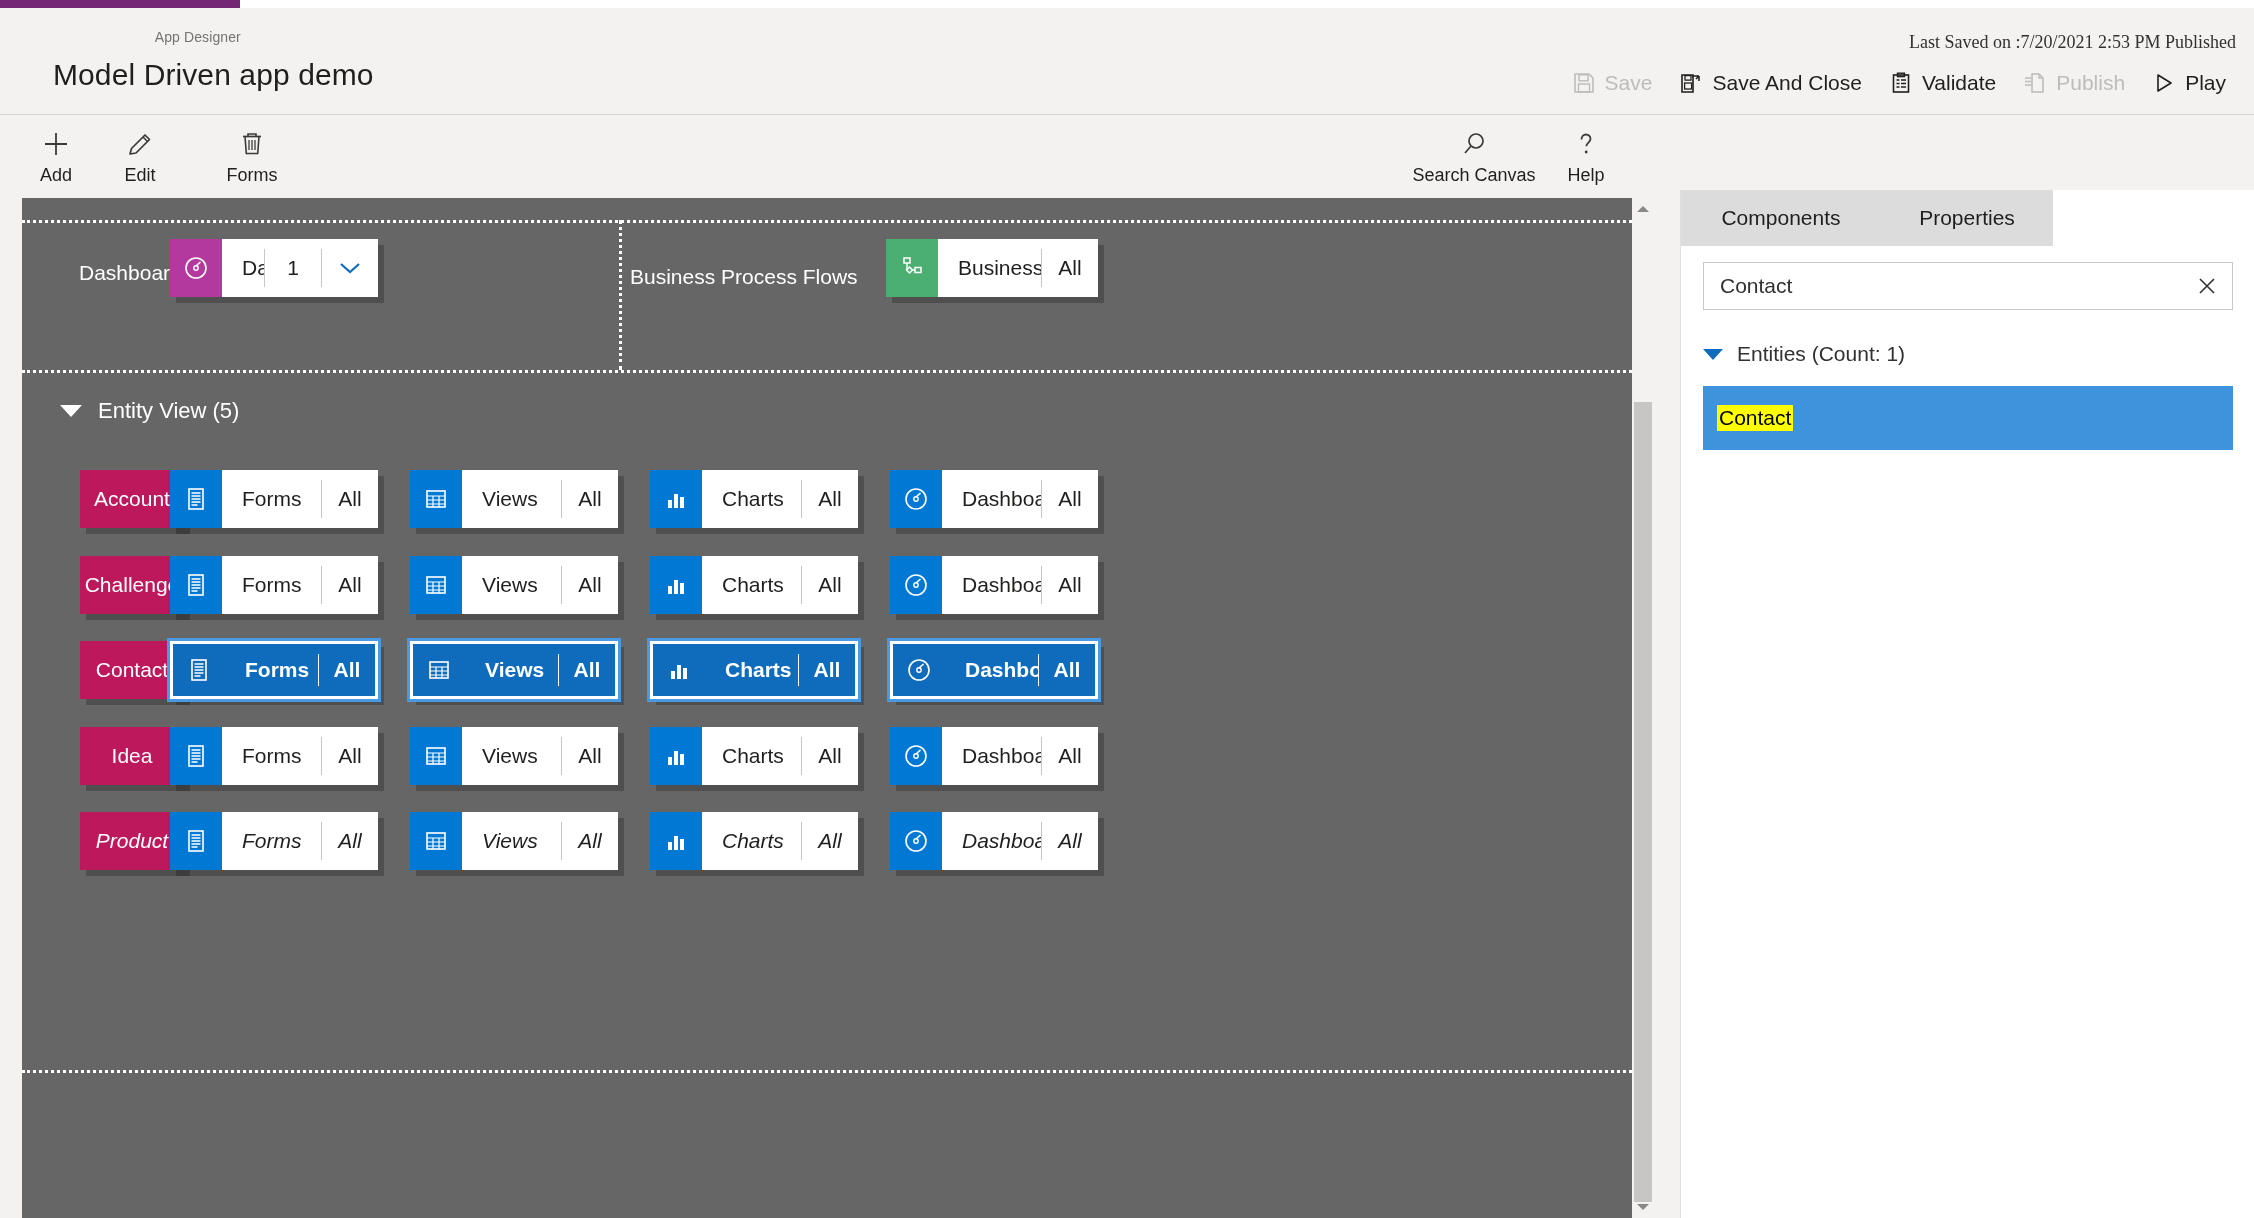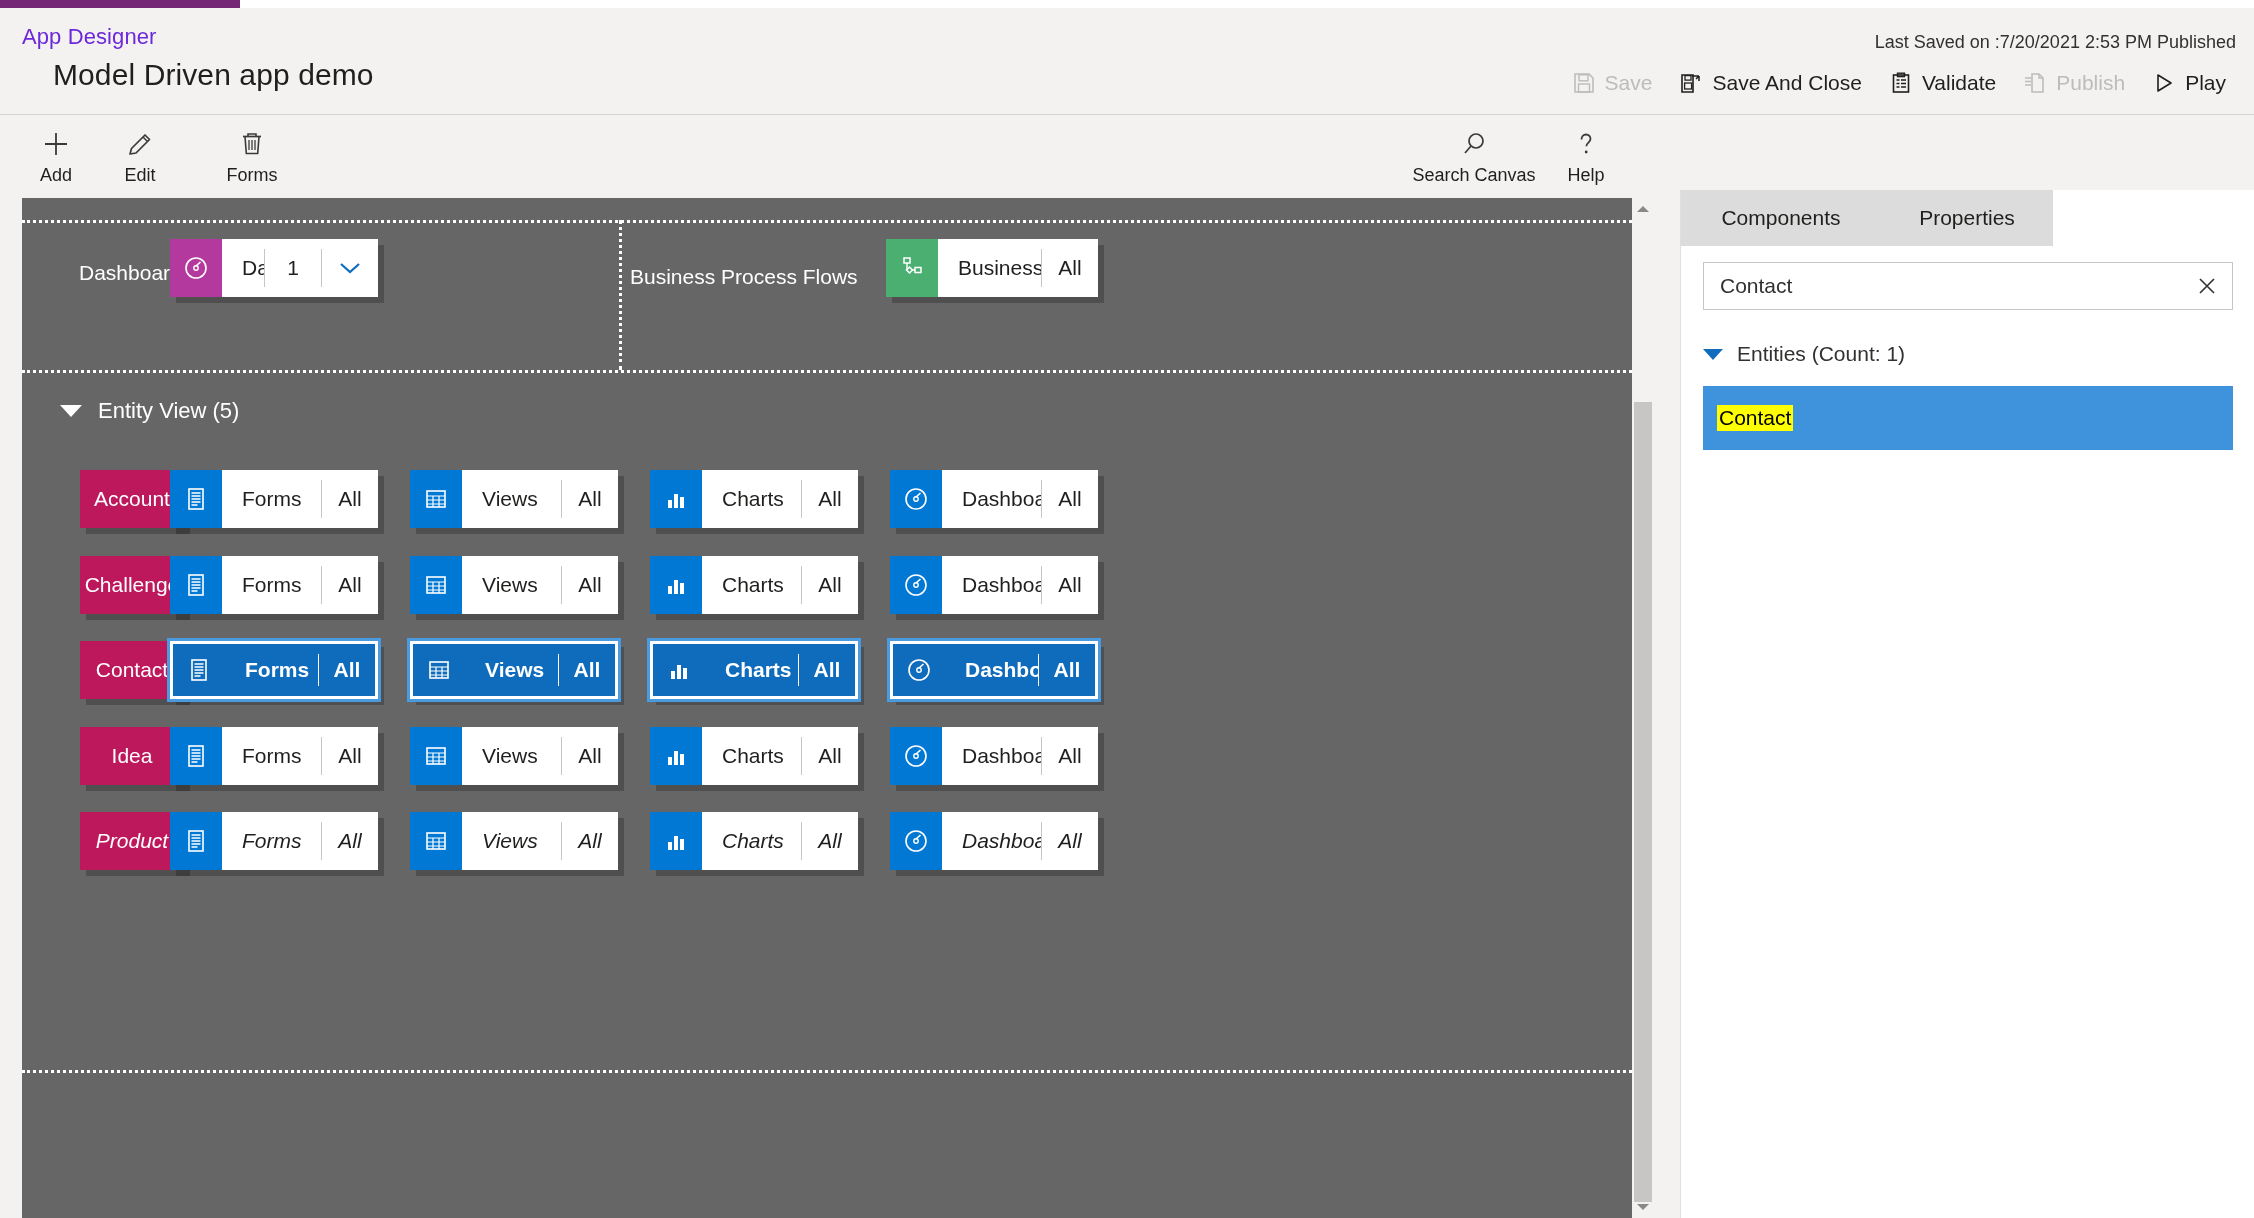--- a/index.html
+++ b/index.html
@@ -28,31 +28,32 @@
   }
 
   
   .header {
     position: absolute; left: 0; top: 8px;
     width: 2254px; height: 106px;
     background: #f3f2f1;
   }
   .header-titles { position: absolute; left: 22px; top: 15px; }
   .app-designer-label {
-    font-size: 22px; color: #6d28d9; line-height: 28px;
+    font-size: 14px; color: #737373; line-height: 28px;
     letter-spacing: .1px;
+    text-align: center;
   }
   .app-name {
     font-size: 30px; color: #201f1e; line-height: 40px;
     margin-top: 4px; letter-spacing: .1px; margin-left: 31px;
   }
 
   .saved-status {
     position: absolute; right: 18px; top: 24px;
-    font-size: 18px; color: #323130; white-space: nowrap;
+    font-size: 18px; color: #323130; white-space: nowrap; font-family: Liberation Serif, serif;
   }
 
   .header-actions {
     position: absolute; right: 14px; top: 55px;
     display: flex; align-items: center; gap: 0px;
   }
   .hdr-btn {
     display: flex; align-items: center; gap: 10px;
     padding: 6px 14px; height: 40px;
     font-size: 21px; color: #201f1e; cursor: pointer;

